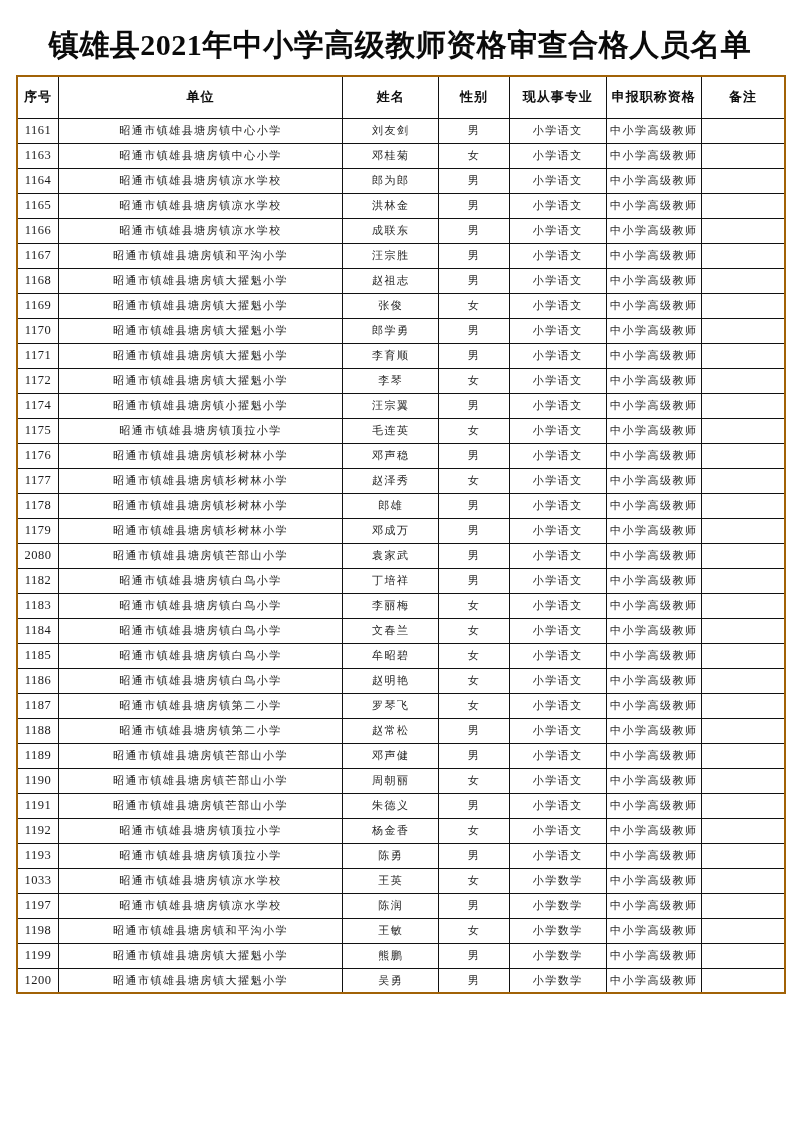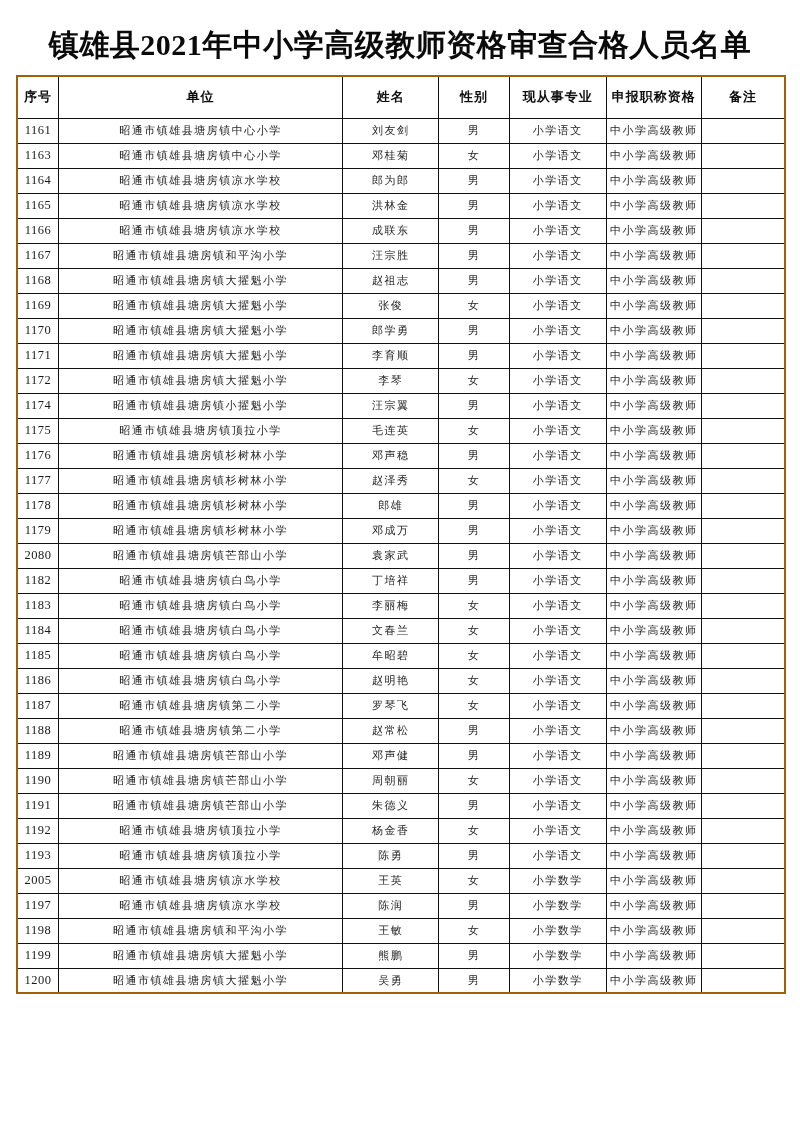--- a/index.html
+++ b/index.html
@@ -353,21 +353,21 @@
       <tr>
         <td class="c0">1193</td>
         <td class="c1">昭通市镇雄县塘房镇顶拉小学</td>
         <td class="c2">陈勇</td>
         <td class="c3">男</td>
         <td class="c4">小学语文</td>
         <td class="c5">中小学高级教师</td>
         <td class="c6"></td>
       </tr>
       <tr>
-        <td class="c0">2005</td>
+        <td class="c0">1033</td>
         <td class="c1">昭通市镇雄县塘房镇凉水学校</td>
         <td class="c2">王英</td>
         <td class="c3">女</td>
         <td class="c4">小学数学</td>
         <td class="c5">中小学高级教师</td>
         <td class="c6"></td>
       </tr>
       <tr>
         <td class="c0">1197</td>
         <td class="c1">昭通市镇雄县塘房镇凉水学校</td>

